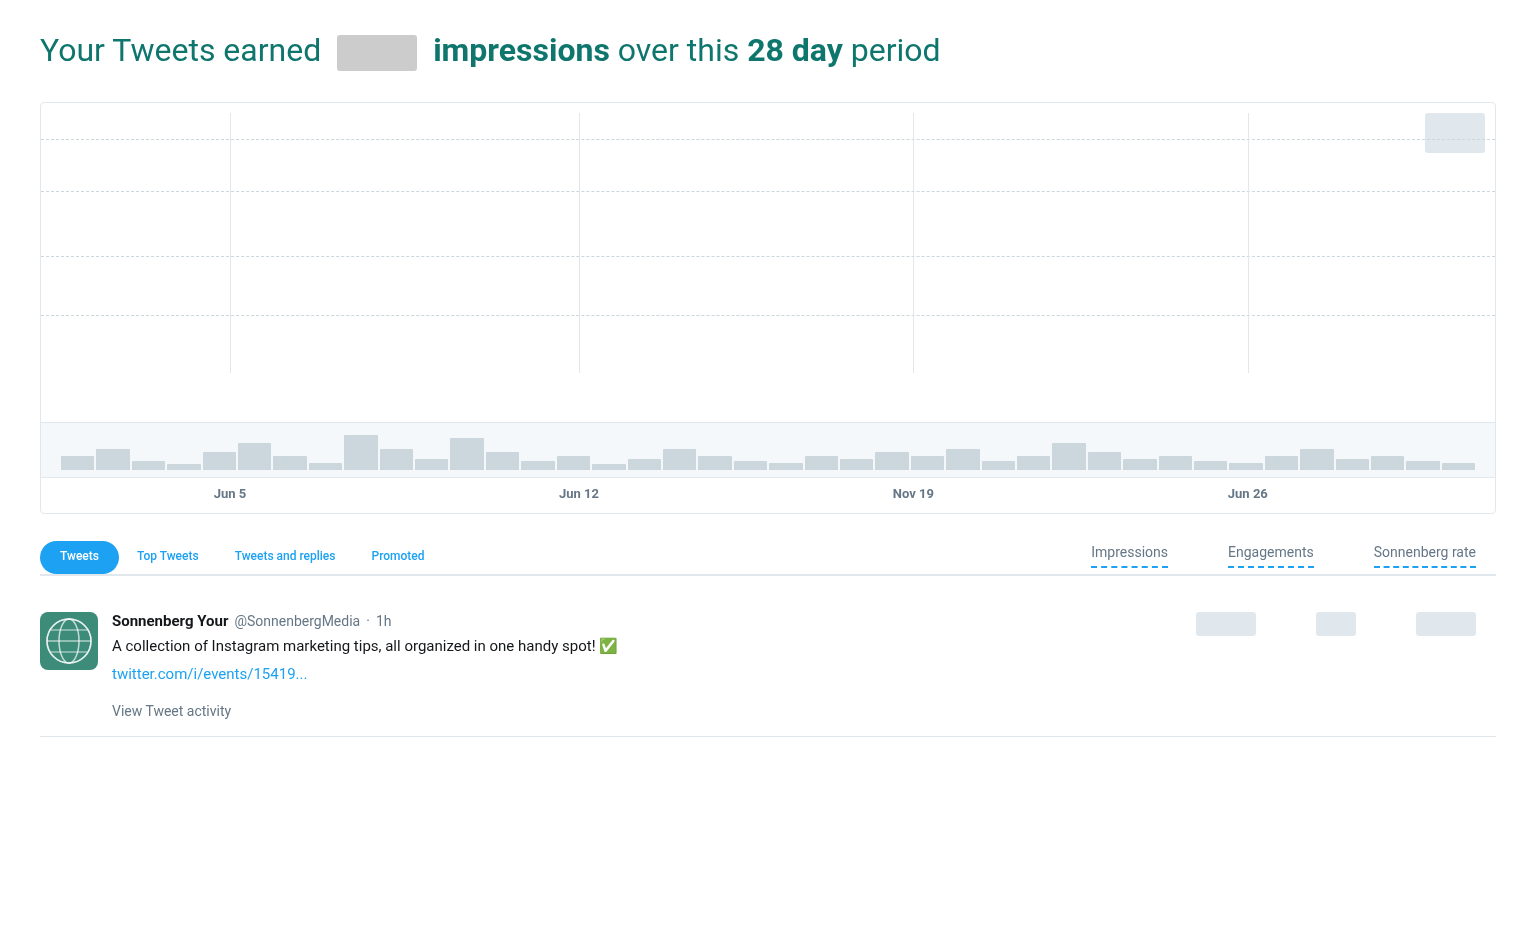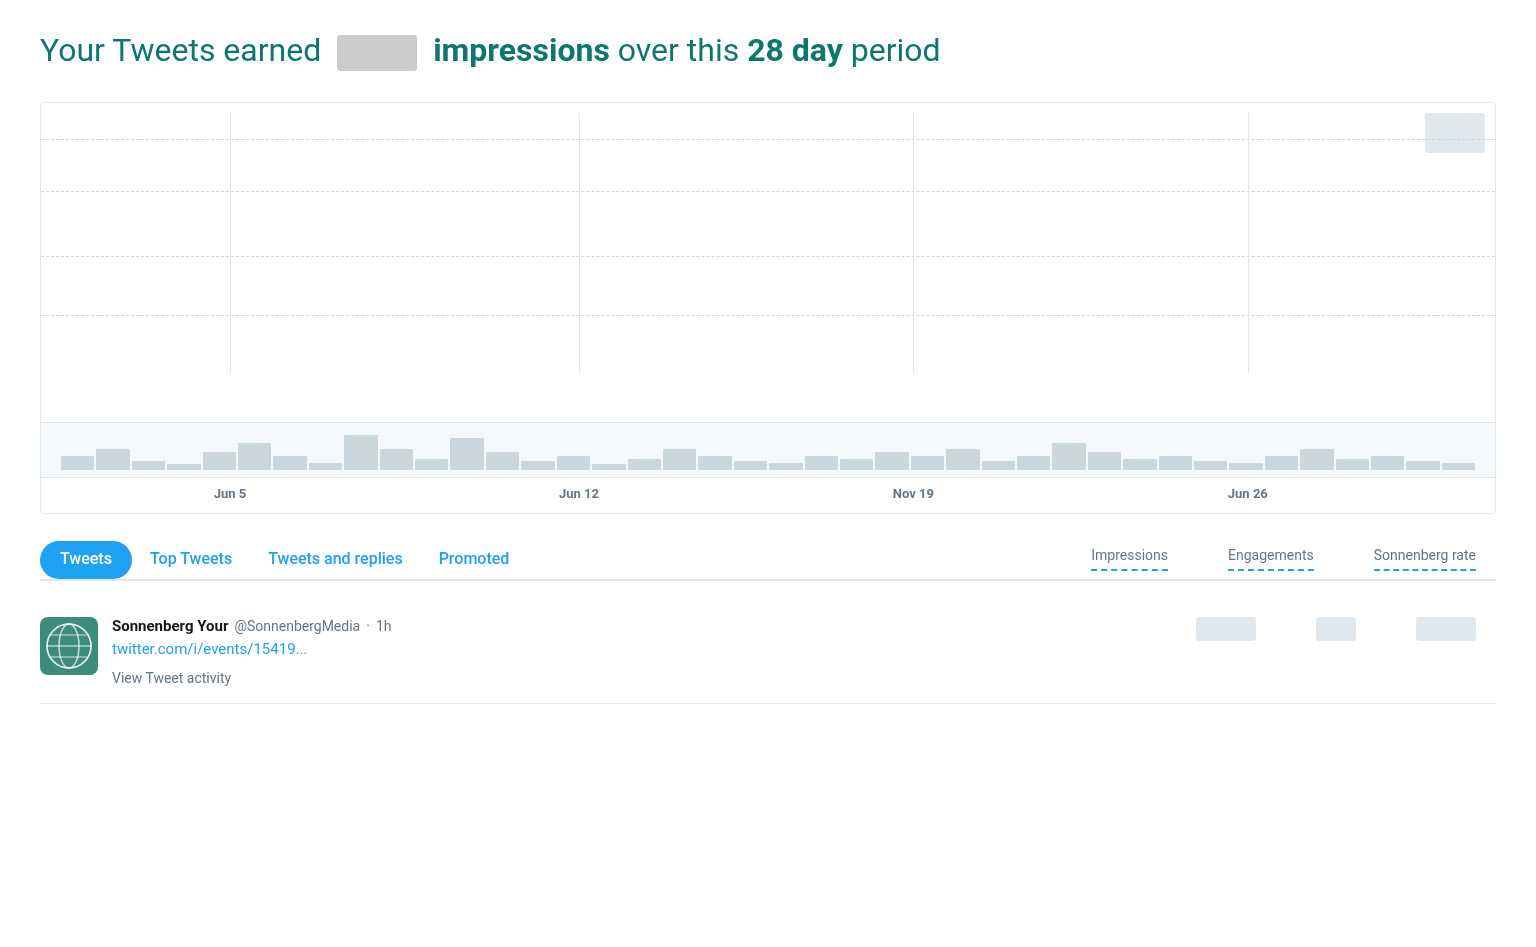--- a/index.html
+++ b/index.html
@@ -137,21 +137,21 @@
     .tabs-section {
       margin-top: 25px;
       border-bottom: 2px solid #e1e8ed;
       display: flex;
       align-items: center;
       padding-bottom: 0;
     }
 
     .tab {
       padding: 10px 18px;
-      font-size: 16px;
+      font-size: 12px;
       cursor: pointer;
       color: #1da1f2;
       font-weight: 500;
       border-bottom: 3px solid transparent;
       margin-bottom: -2px;
       text-decoration: none;
     }
 
     .tab.active {
       background: #1da1f2;
@@ -244,21 +244,21 @@
       color: #14171a;
       line-height: 1.5;
       margin-bottom: 8px;
     }
 
     .tweet-link {
       color: #1da1f2;
       font-size: 15px;
       text-decoration: none;
       display: block;
-      margin-bottom: 10px;
+      margin-bottom: 18px;
     }
 
     .tweet-activity {
       color: #657786;
       font-size: 14px;
       cursor: pointer;
     }
 
     .tweet-metrics {
       display: flex;
@@ -494,20 +494,21 @@
         </svg>
       </div>
 
       <div class="tweet-content">
         <div class="tweet-author-line">
           <span class="tweet-author-name">Sonnenberg Your</span>
           <span class="tweet-handle">@SonnenbergMedia</span>
           <span class="tweet-dot">·</span>
           <span class="tweet-time">1h</span>
         </div>
+        <div class="tweet-text">A collection of Instagram marketing tips, all organized in one handy spot! ✅</div>
         <a class="tweet-link" href="#">twitter.com/i/events/15419...</a>
         <span class="tweet-activity">View Tweet activity</span>
       </div>
 
       <div class="tweet-metrics">
         <div class="metric-placeholder"></div>
         <div class="metric-placeholder" style="width: 40px;"></div>
         <div class="metric-placeholder"></div>
       </div>
     </div>

